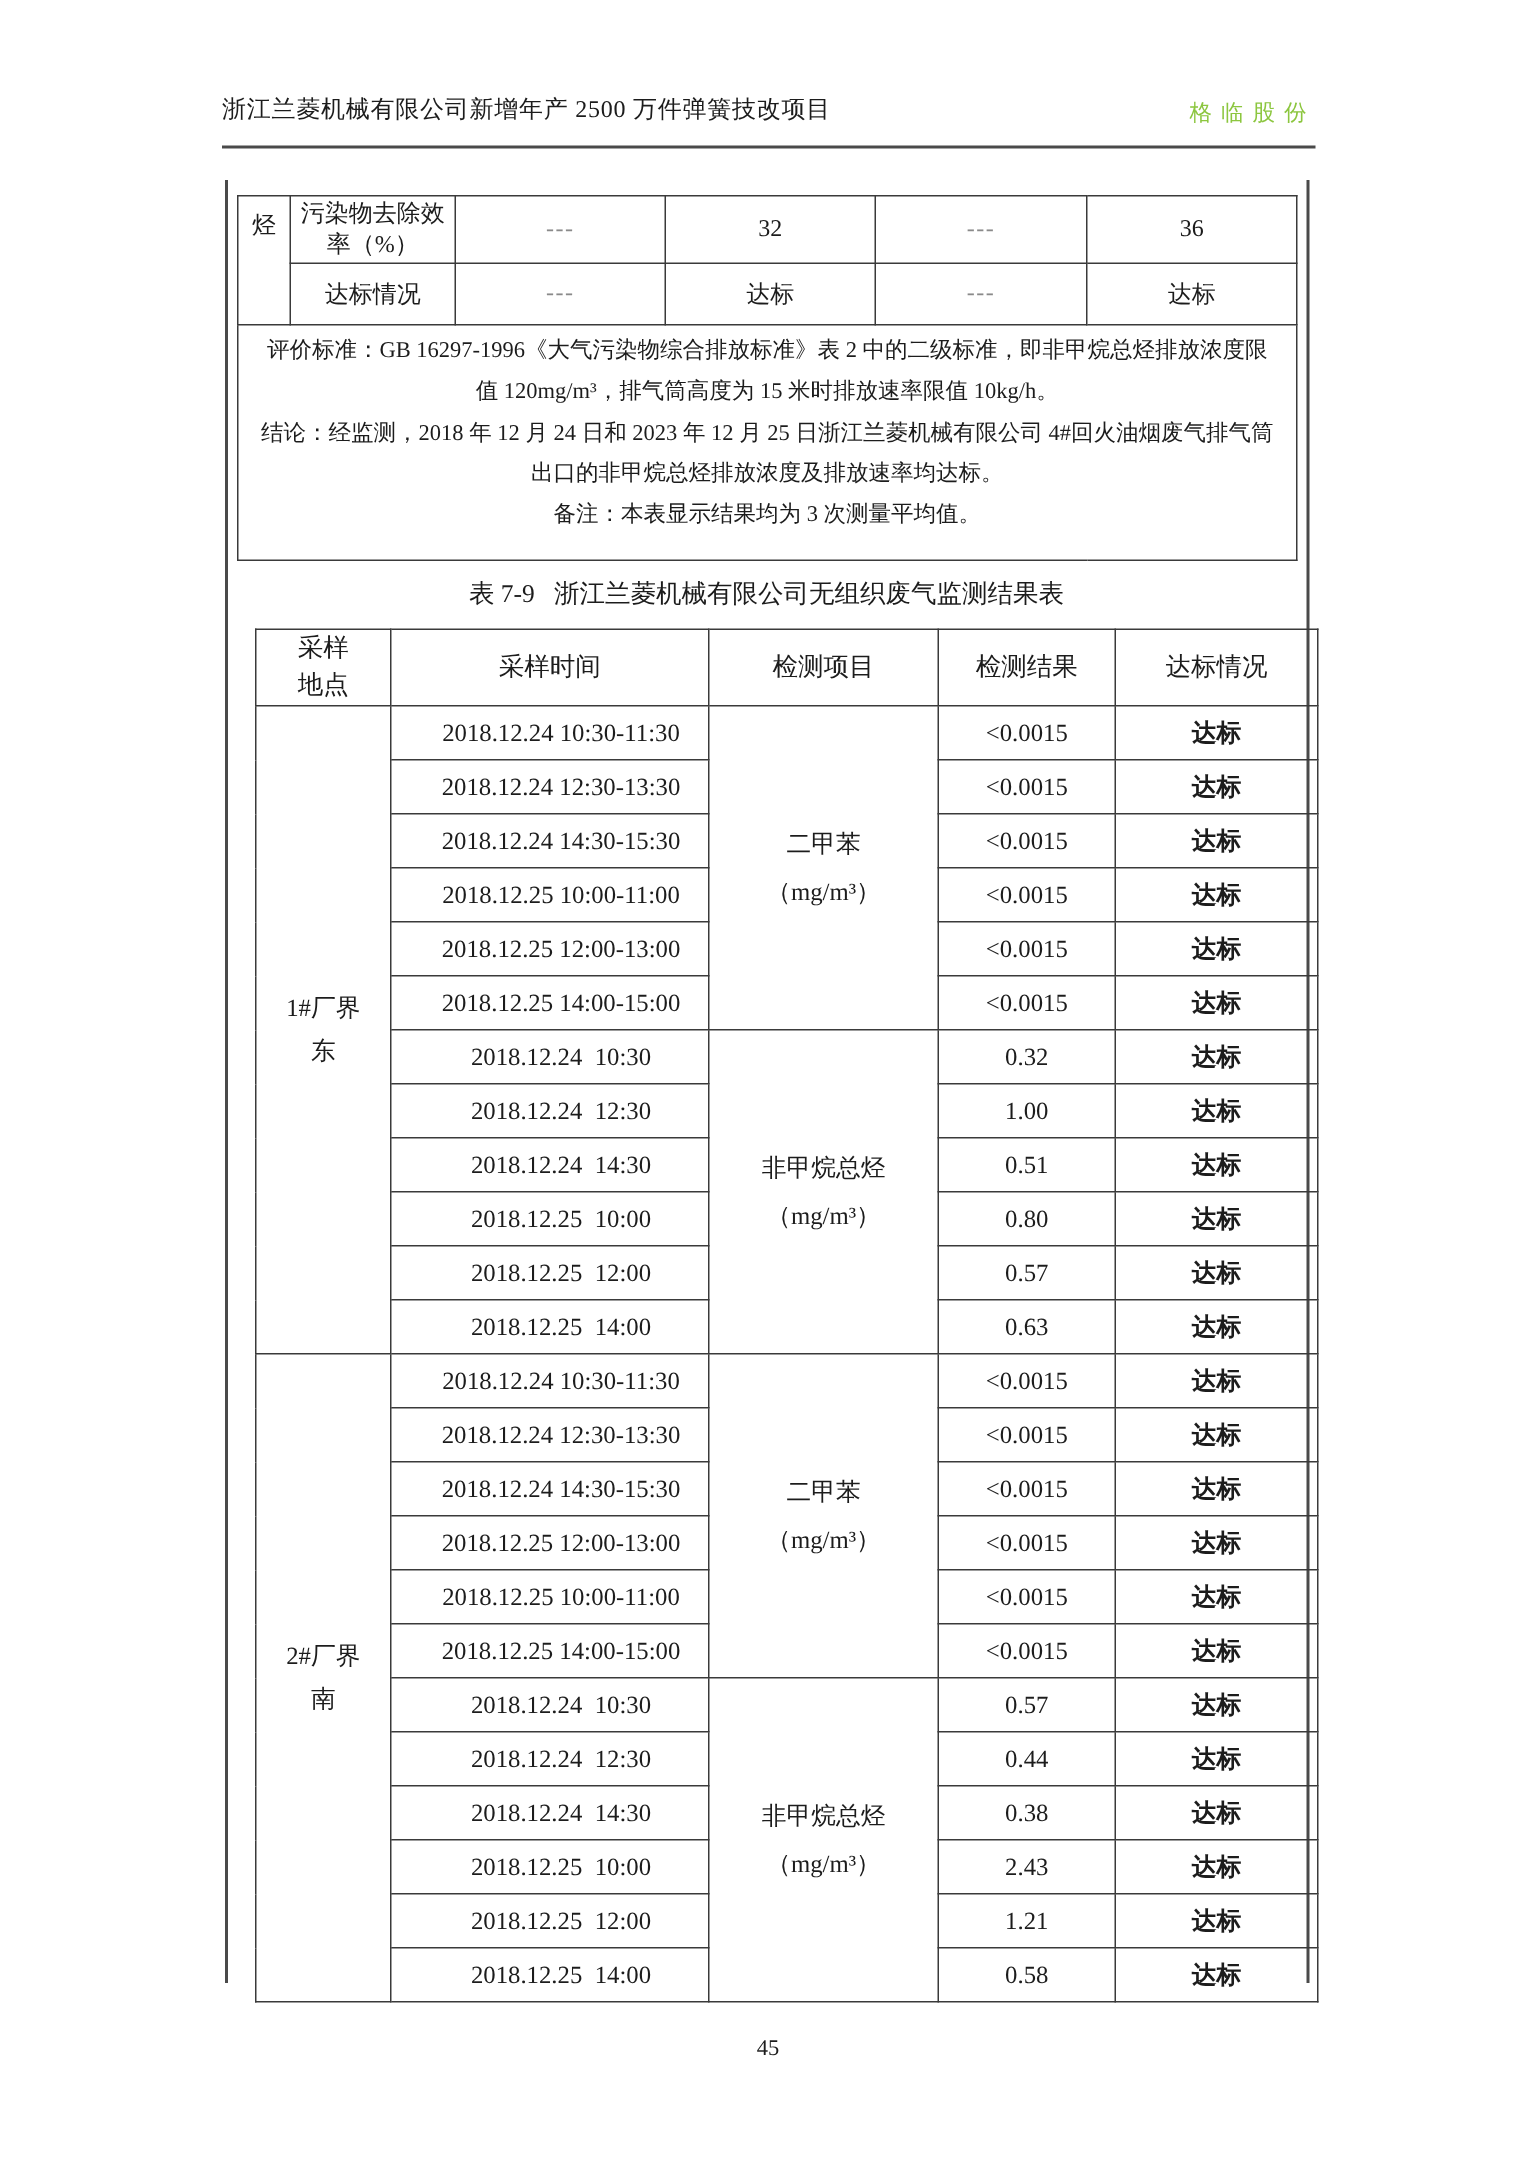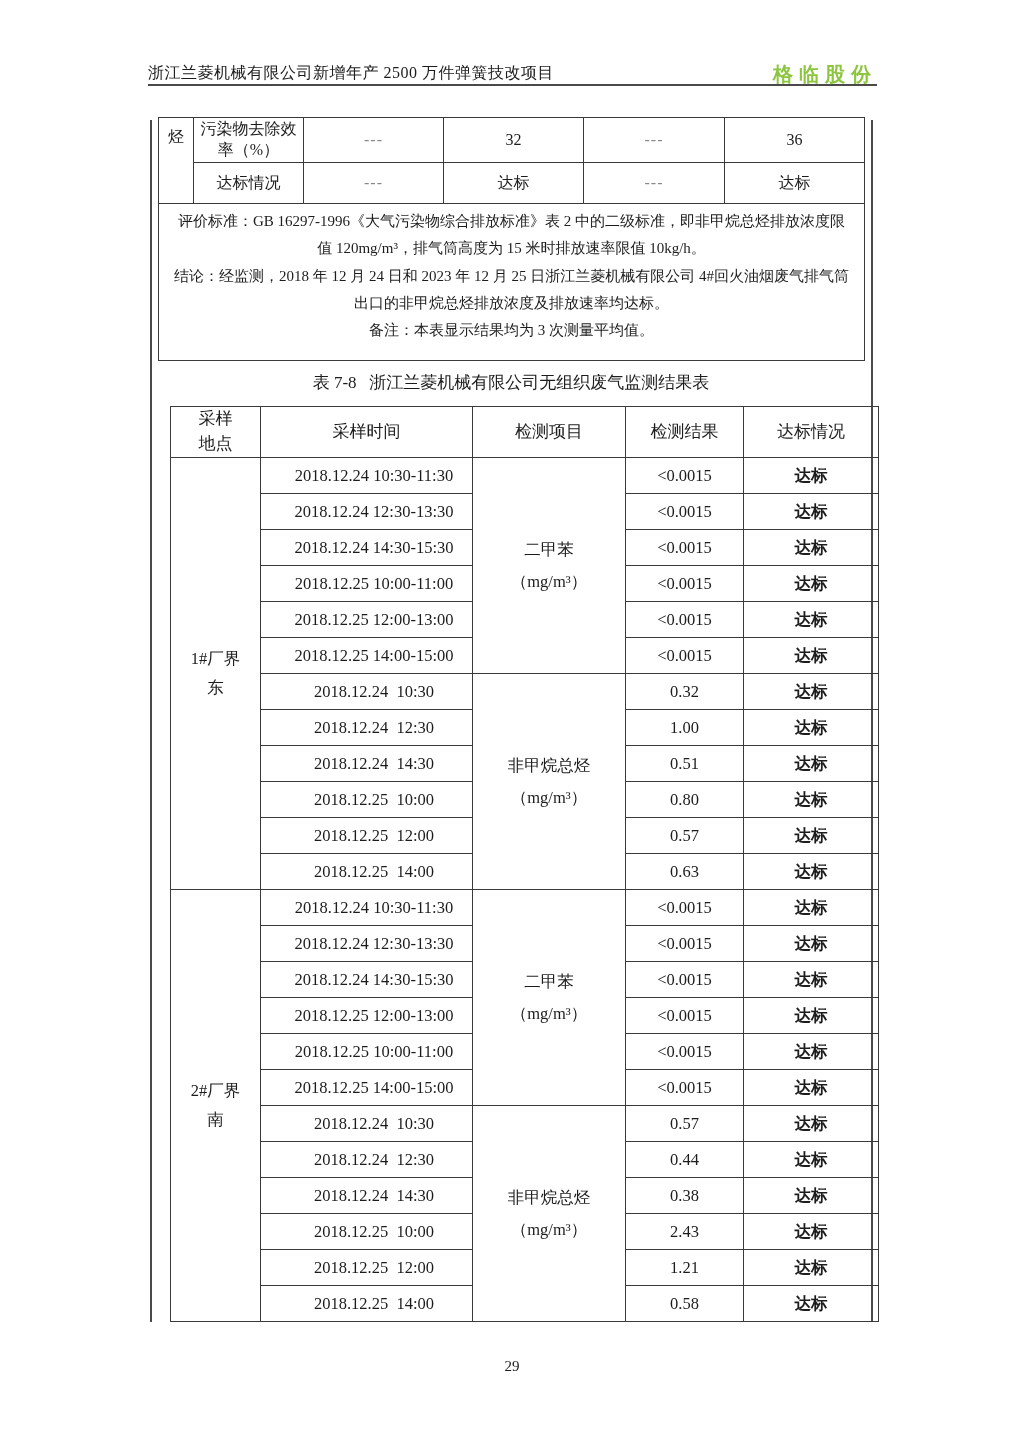--- a/index.html
+++ b/index.html
@@ -9,23 +9,23 @@
     overflow:hidden;
   }
   .page-rule{position:absolute;top:120px;height:1202px;width:2px;background:#4a4a4a;}
   .page-rule.left{left:150px;}
   .page-rule.right{left:871px;}
 
   .content{position:absolute;left:148px;top:56px;width:729px;}
 
   
   .header{display:flex;justify-content:space-between;align-items:flex-end;
-          border-bottom:2.5px solid #4a4a4a;padding-bottom:0;height:28px;gap:10px;}
+          border-bottom:2.5px solid #4a4a4a;padding-bottom:13px;height:28px;gap:10px;}
   .doc-title{font-size:16px;letter-spacing:.5px;}
-  .logo{font-size:20px;font-weight:bold;letter-spacing:6px;line-height:1;}
+  .logo{font-size:15px;font-weight:normal;letter-spacing:6px;line-height:1;}
 
   
   table{border-collapse:collapse;table-layout:fixed;}
   td,th{border:1.6px solid #3a3a3a;text-align:center;vertical-align:middle;
         padding:0 2px;font-weight:normal;overflow:hidden;}
 
   
   .toptable{margin:31px 0 0 10px;width:706px;}
   .toptable td{font-size:16px;}
   .toptable .r1{height:45px;}
@@ -93,21 +93,21 @@
       <tr>
         <td class="notes" colspan="6">
           <p>评价标准：GB 16297-1996《大气污染物综合排放标准》表 2 中的二级标准，即非甲烷总烃排放浓度限值 120mg/m³，排气筒高度为 15 米时排放速率限值 10kg/h。</p>
           <p>结论：经监测，2018 年 12 月 24 日和 2023 年 12 月 25 日浙江兰菱机械有限公司 4#回火油烟废气排气筒出口的非甲烷总烃排放浓度及排放速率均达标。</p>
           <p>备注：本表显示结果均为 3 次测量平均值。</p>
         </td>
       </tr>
     </tbody>
   </table>
 
-  <div class="caption">表 7-8   浙江兰菱机械有限公司无组织废气监测结果表</div>
+  <div class="caption">表 7-9   浙江兰菱机械有限公司无组织废气监测结果表</div>
 
   <table class="mtable">
     <colgroup>
       <col style="width:90px">
         <col style="width:212px">
         <col style="width:153px">
       <col style="width:118px">
         <col style="width:135px">
     </colgroup>
     <thead>
@@ -251,13 +251,13 @@
         <tr>
           <td class="date-cell">2018.12.25  14:00</td>
           <td class="result-cell">0.58</td>
           <td class="status-cell">达标</td>
         </tr>
       </tbody>
   </table>
 
 </div>
 
-<div class="page-number">29</div>
+<div class="page-number">45</div>
 
 </body></html>

